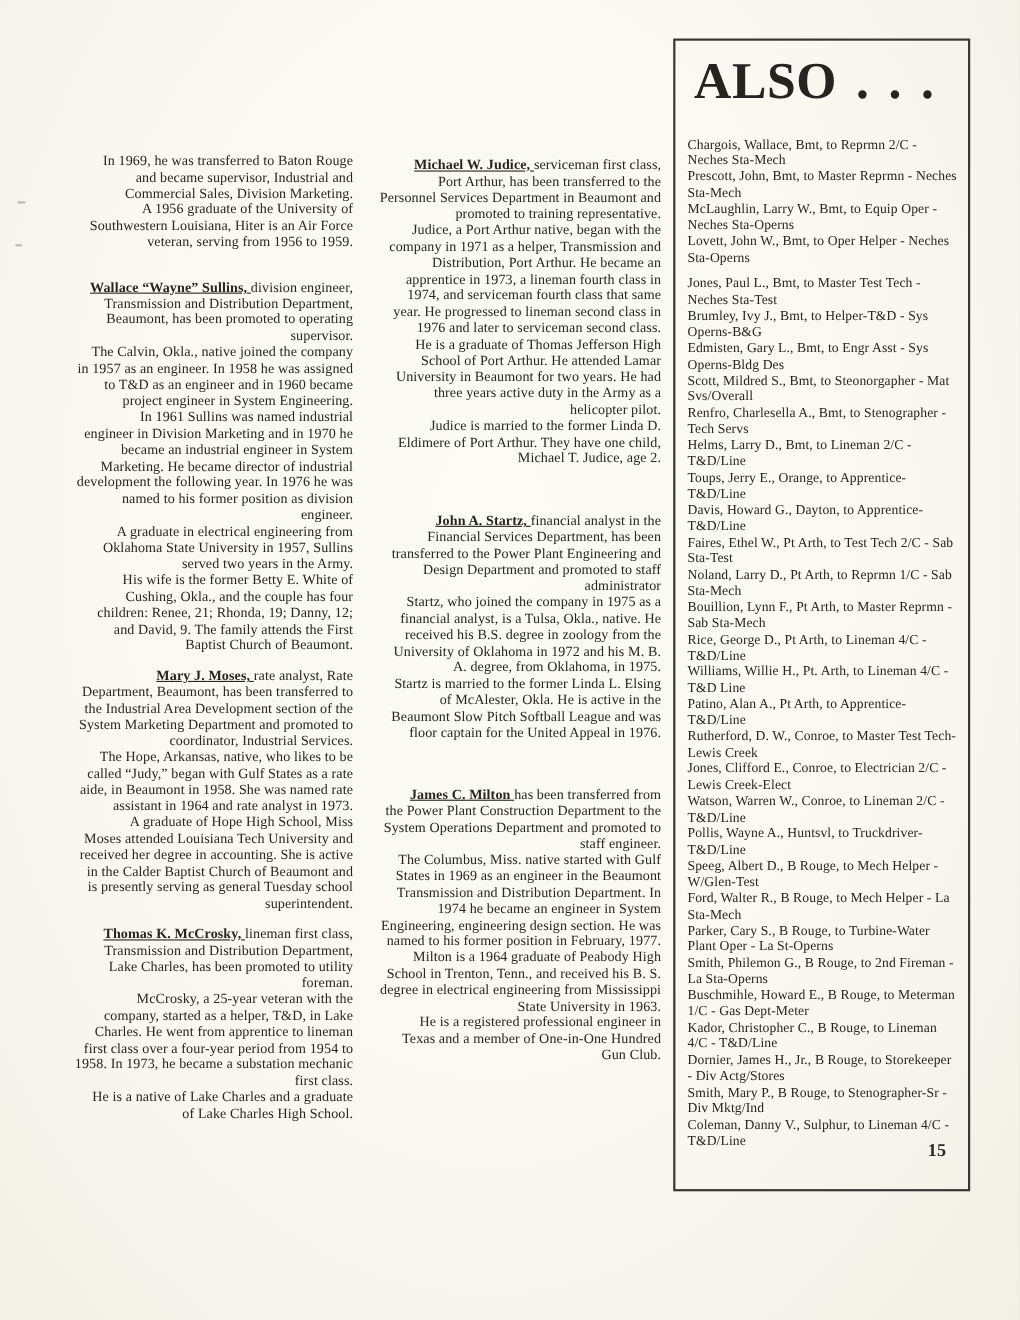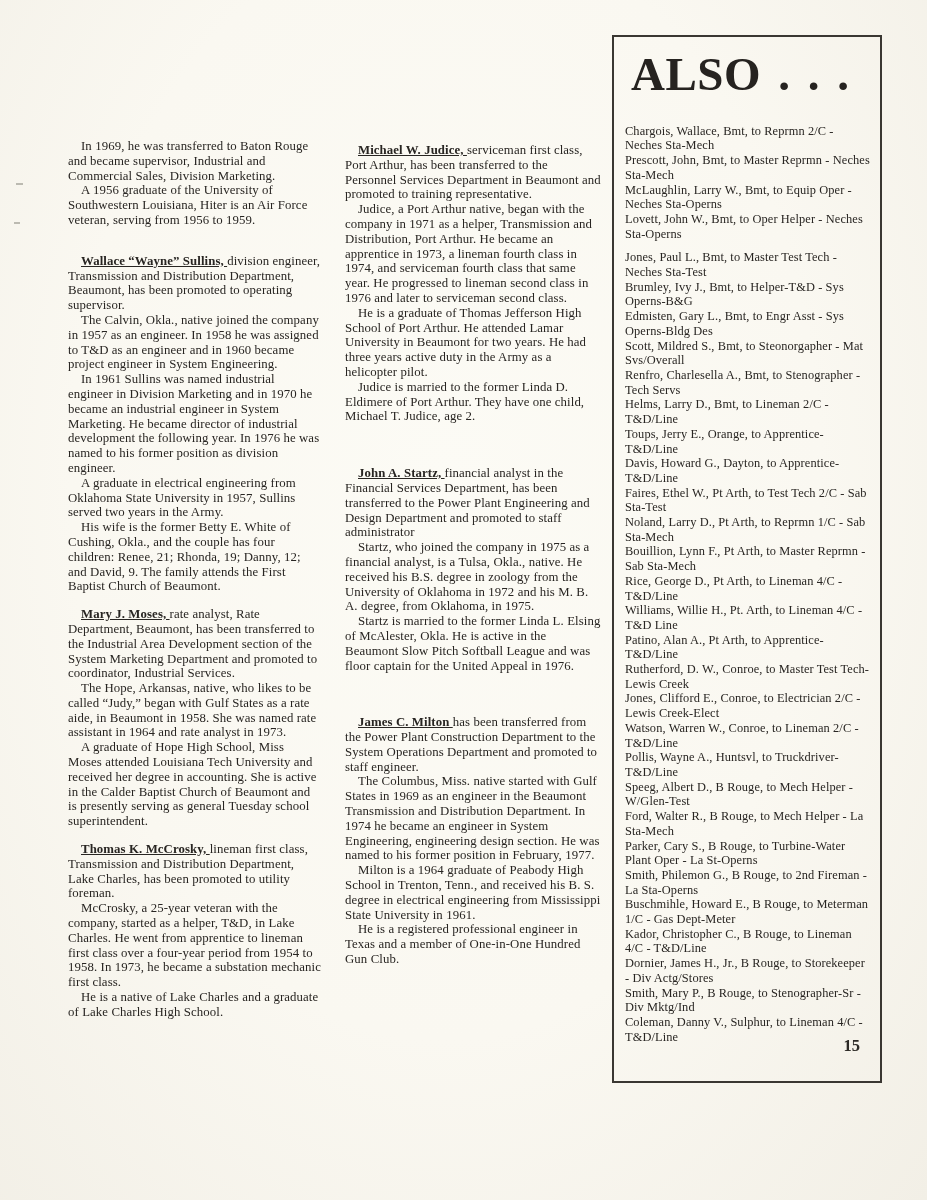--- a/index.html
+++ b/index.html
@@ -10,21 +10,21 @@
   }
   .page{
     position:relative;width:927px;height:1200px;overflow:hidden;
     background:radial-gradient(ellipse at 48% 40%, #fcfbf5 0%, #faf8f1 55%, #f2efe6 100%);
     color:#282522;
   }
   
   .col{
     position:absolute;
     font-size:12.8px;line-height:14.8px;
-    text-align:left;
+    text-align:right;
     letter-spacing:0.1px;
   }
   .col-left{left:68px;top:139px;width:253px;}
   .col-mid{left:345px;top:143px;width:256px;}
   .article{margin:0;}
   .col-left .article + .article{margin-top:13px;}
   .col-left .article:nth-child(2){margin-top:26px;}
   .col-mid .article + .article{margin-top:42px;}
   .para{margin:0;text-indent:13px;}
   .para b{font-weight:bold;text-decoration:underline;}
@@ -98,21 +98,21 @@
         <p class="para">Judice is married to the former Linda D. Eldimere of Port Arthur. They have one child, Michael T. Judice, age 2.</p>
       </div>
       <div class="article">
         <p class="para"><b>John A. Startz, </b>financial analyst in the Financial Services Department, has been transferred to the Power Plant Engineering and Design Department and promoted to staff administrator</p>
         <p class="para">Startz, who joined the company in 1975 as a financial analyst, is a Tulsa, Okla., native. He received his B.S. degree in zoology from the University of Oklahoma in 1972 and his M. B. A. degree, from Oklahoma, in 1975.</p>
         <p class="para">Startz is married to the former Linda L. Elsing of McAlester, Okla. He is active in the Beaumont Slow Pitch Softball League and was floor captain for the United Appeal in 1976.</p>
       </div>
       <div class="article">
         <p class="para"><b>James C. Milton </b>has been transferred from the Power Plant Construction Department to the System Operations Department and promoted to staff engineer.</p>
         <p class="para">The Columbus, Miss. native started with Gulf States in 1969 as an engineer in the Beaumont Transmission and Distribution Department. In 1974 he became an engineer in System Engineering, engineering design section. He was named to his former position in February, 1977.</p>
-        <p class="para">Milton is a 1964 graduate of Peabody High School in Trenton, Tenn., and received his B. S. degree in electrical engineering from Mississippi State University in 1961.</p>
+        <p class="para">Milton is a 1964 graduate of Peabody High School in Trenton, Tenn., and received his B. S. degree in electrical engineering from Mississippi State University in 1963.</p>
         <p class="para">He is a registered professional engineer in Texas and a member of One-in-One Hundred Gun Club.</p>
       </div>
     </div>
 
   <div class="also-box">
     <div class="also-title">ALSO . . .</div>
     <div class="also-list" id="also-list">
         <div class="group">
           <div class="entry">Chargois, Wallace, Bmt, to Reprmn 2/C - Neches Sta-Mech</div>
           <div class="entry">Prescott, John, Bmt, to Master Reprmn - Neches Sta-Mech</div>

